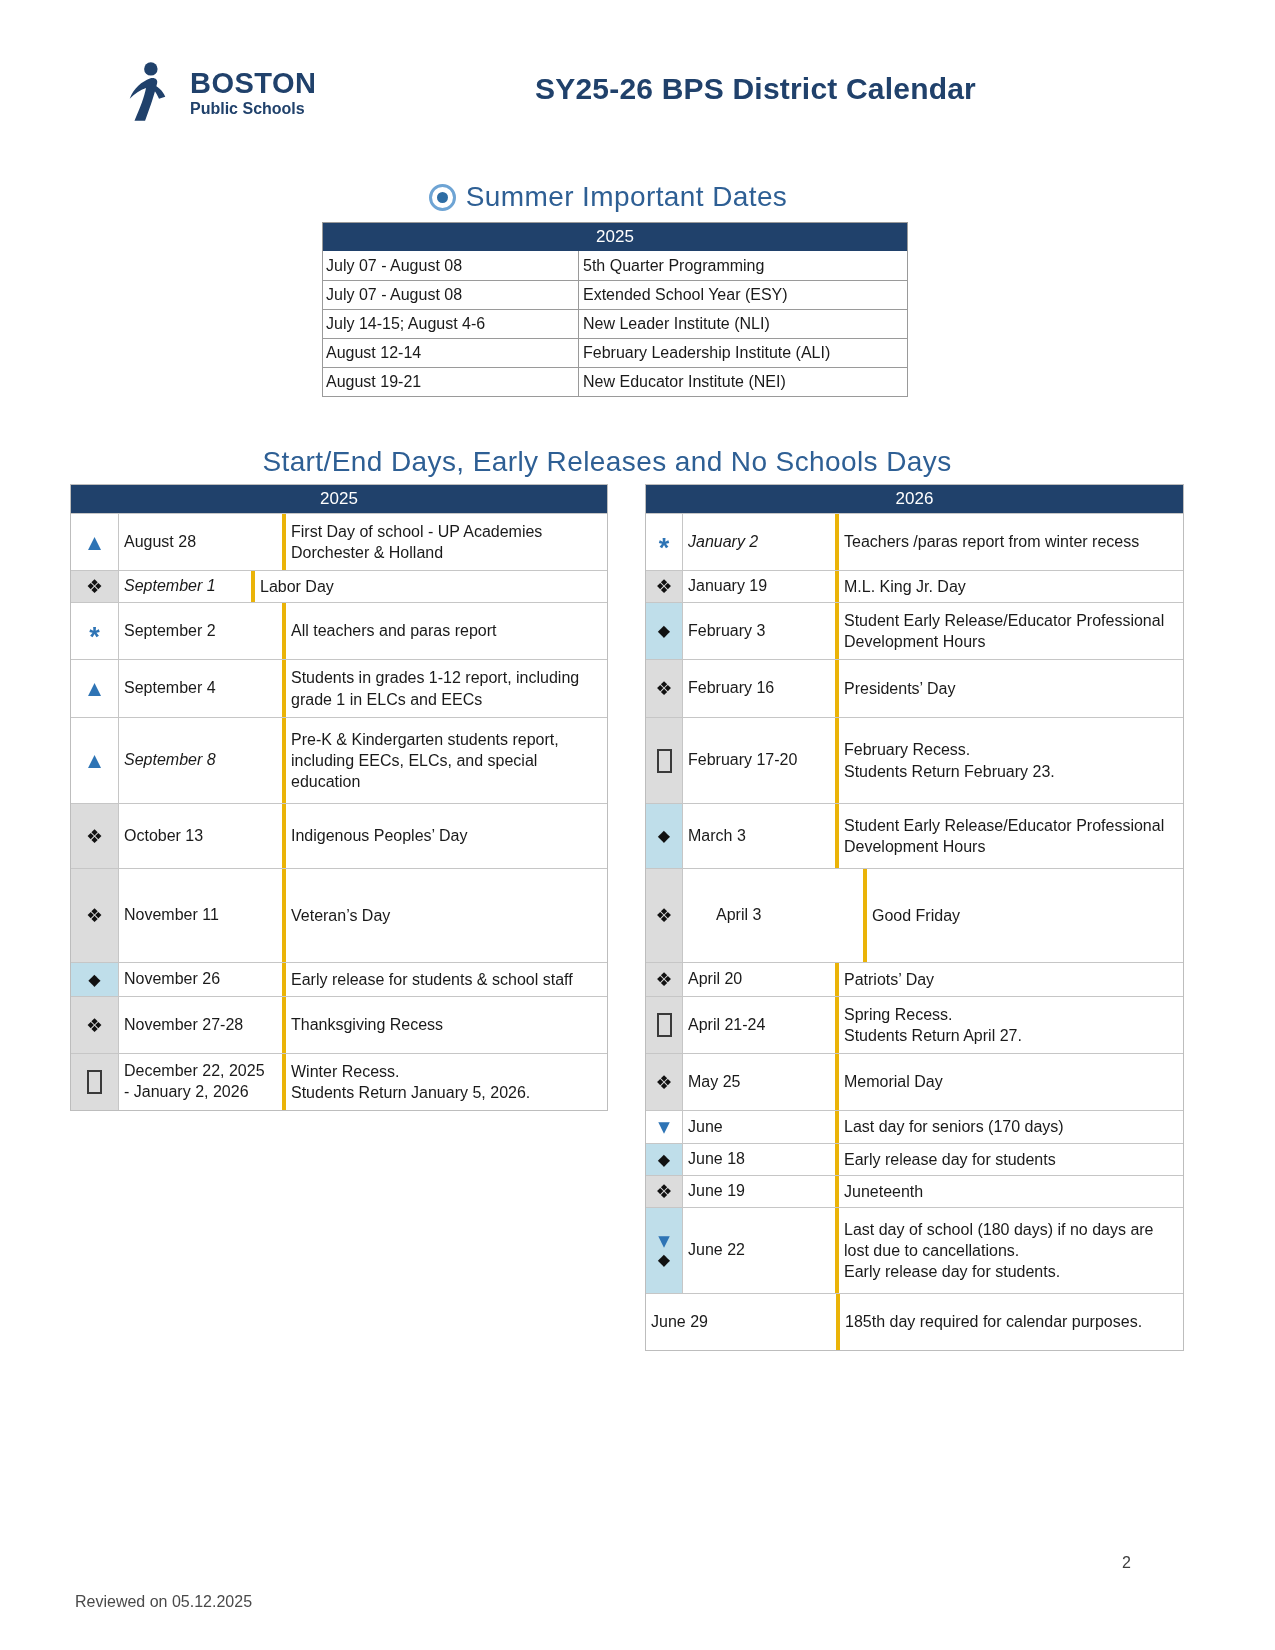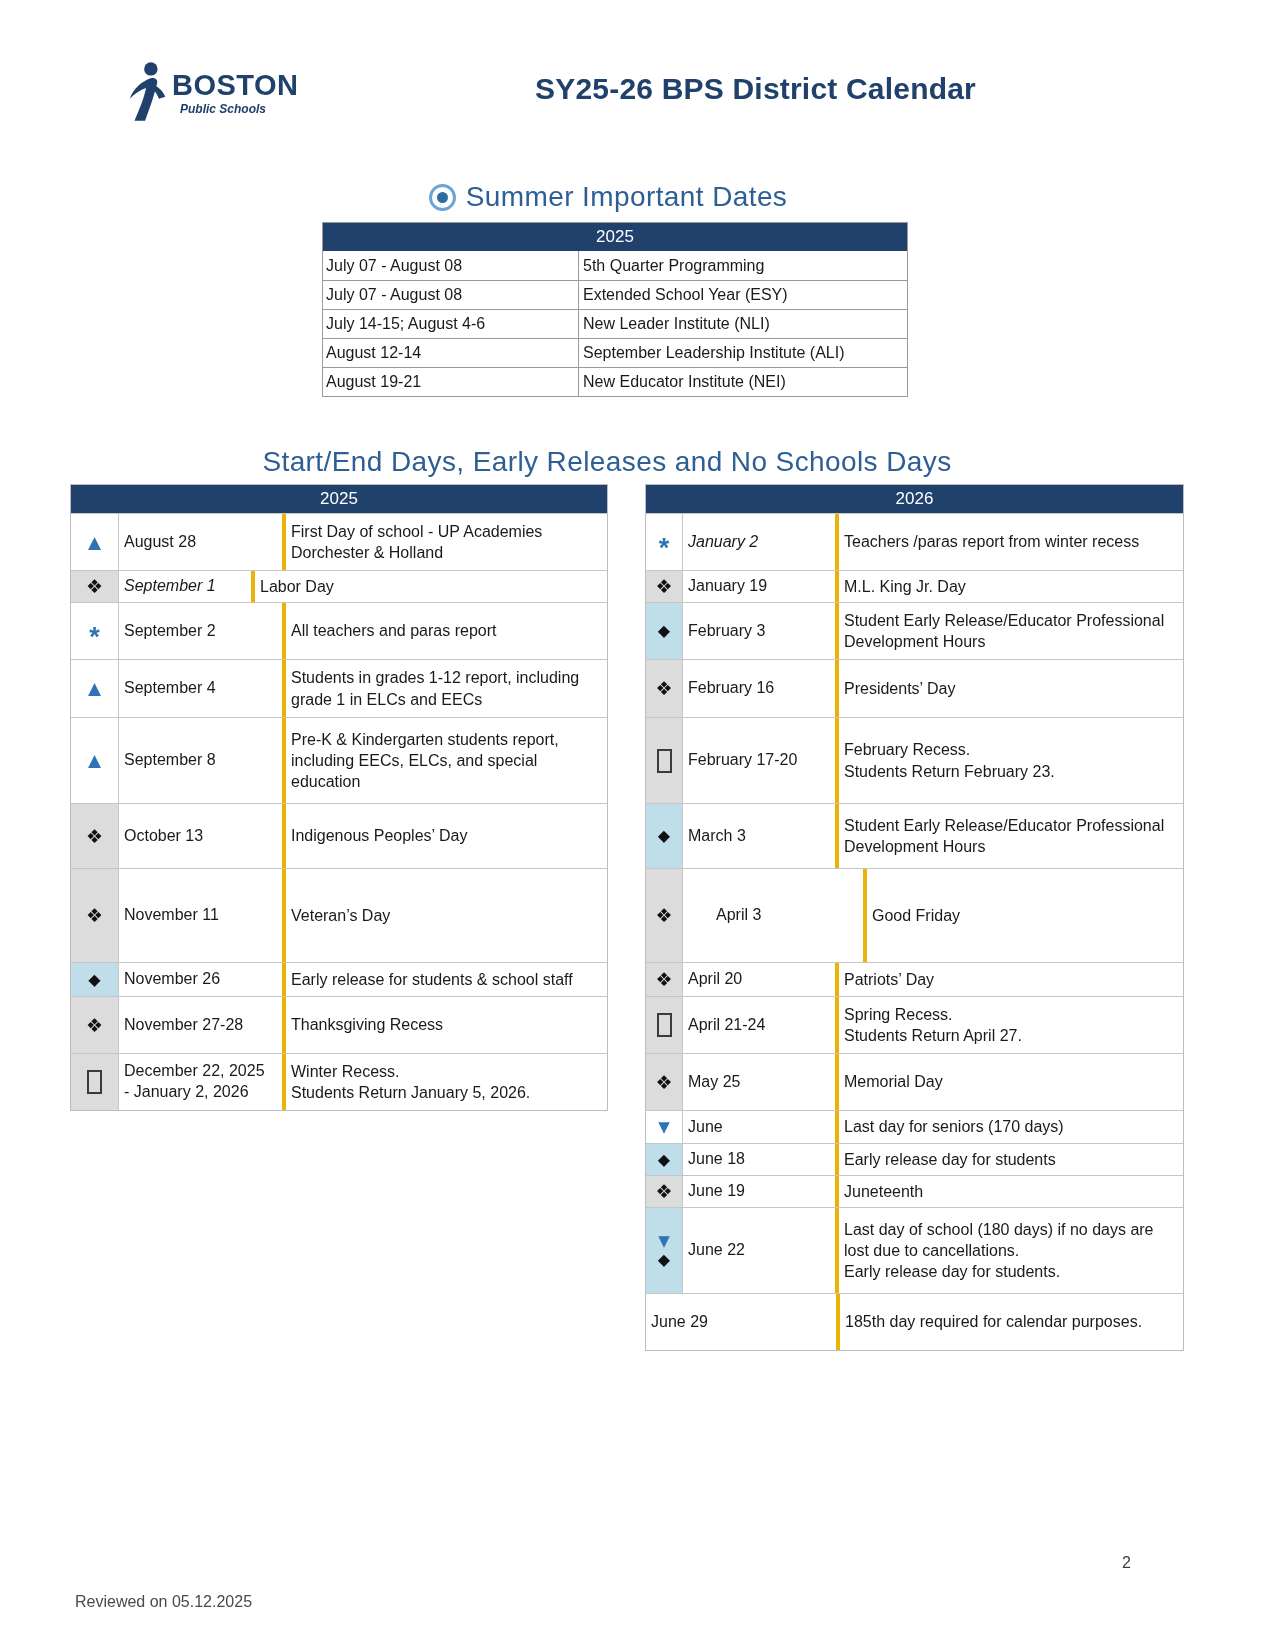--- a/index.html
+++ b/index.html
@@ -1,23 +1,23 @@
 <!DOCTYPE html>
 <html style="--navy: #20416b; --sectionblue: #2e5f94; --iconblue: #2e74b5; --cellgray: #dcdcdc; --cellblue: #bfdeea;"><head>
 <meta charset="utf-8">
 <style>
   html,body{margin:0;padding:0;background:#ffffff;}
   body{font-family:"Liberation Sans", sans-serif; color:#1a1a1a;}
   #page{position:relative;width:1275px;height:1650px;background:#fff;overflow:hidden;}
 
   
-  .logo{position:absolute;left:122px;top:60px;display:flex;align-items:center;gap:0;color:var(--navy);}
+  .logo{position:absolute;left:122px;top:60px;display:flex;align-items:center;gap:18px;color:var(--navy);}
   .logo-text{display:flex;flex-direction:column;line-height:1;}
   .logo-top{font-size:29px;font-weight:bold;letter-spacing:.5px;}
-  .logo-bottom{font-size:12px;font-weight:bold;margin-top:3px;margin-left:8px;font-style:italic;}
+  .logo-bottom{font-size:16px;font-weight:bold;margin-top:3px;margin-left:0;}
   .doc-title{position:absolute;left:535px;top:72px;font-size:30px;font-weight:bold;color:var(--navy);letter-spacing:.2px;}
 
   
   .summer-title-wrap{position:absolute;left:0;width:1216px;top:181px;display:flex;justify-content:center;align-items:center;gap:10px;}
   .section-title{font-size:28px;color:var(--sectionblue);letter-spacing:.4px;}
   .bullseye{width:21px;height:21px;border-radius:50%;border:3px solid #6ea4d4;position:relative;flex:0 0 auto;}
   .bullseye::after{content:"";position:absolute;left:50%;top:50%;width:11px;height:11px;margin:-5.5px 0 0 -5.5px;border-radius:50%;background:#2e6da4;}
   .schedule-title-wrap{position:absolute;left:0;width:1214px;top:446px;text-align:center;}
 
   
@@ -89,21 +89,21 @@
         <div class="s-row">
           <div class="s-date">July 07 - August 08</div>
           <div class="s-desc">Extended School Year (ESY)</div>
         </div>
         <div class="s-row">
           <div class="s-date">July 14-15; August 4-6</div>
           <div class="s-desc">New Leader Institute (NLI)</div>
         </div>
         <div class="s-row">
           <div class="s-date">August 12-14</div>
-          <div class="s-desc">September Leadership Institute (ALI)</div>
+          <div class="s-desc">February Leadership Institute (ALI)</div>
         </div>
         <div class="s-row">
           <div class="s-date">August 19-21</div>
           <div class="s-desc">New Educator Institute (NEI)</div>
         </div>
       </div>
   </div>
 
   <div class="schedule-title-wrap">
     <span class="section-title">Start/End Days, Early Releases and No Schools Days</span>
@@ -137,21 +137,21 @@
           <div class="cell icon-cell bg-white" style="width: 48px;">
             <span class="ic ic-triangle-up">▲</span>
           </div>
           <div class="cell date-cell" style="width: 167px;">September 4</div>
           <div class="cell desc-cell">Students in grades 1-12 report, including grade 1 in ELCs and EECs</div>
         </div>
         <div class="cal-row" style="min-height: 86px;">
           <div class="cell icon-cell bg-white" style="width: 48px;">
             <span class="ic ic-triangle-up">▲</span>
           </div>
-          <div class="cell date-cell" style="width: 167px;">September 8</div>
+          <div class="cell date-cell" style="width: 167px; font-style: italic;">September 8</div>
           <div class="cell desc-cell">Pre-K &amp; Kindergarten students report, including EECs, ELCs, and special education</div>
         </div>
         <div class="cal-row" style="min-height: 65px;">
           <div class="cell icon-cell bg-gray" style="width: 48px;">
             <span class="ic ic-four-diamond">❖</span>
           </div>
           <div class="cell date-cell" style="width: 167px;">October 13</div>
           <div class="cell desc-cell">Indigenous Peoples’ Day</div>
         </div>
         <div class="cal-row" style="min-height: 94px;">

